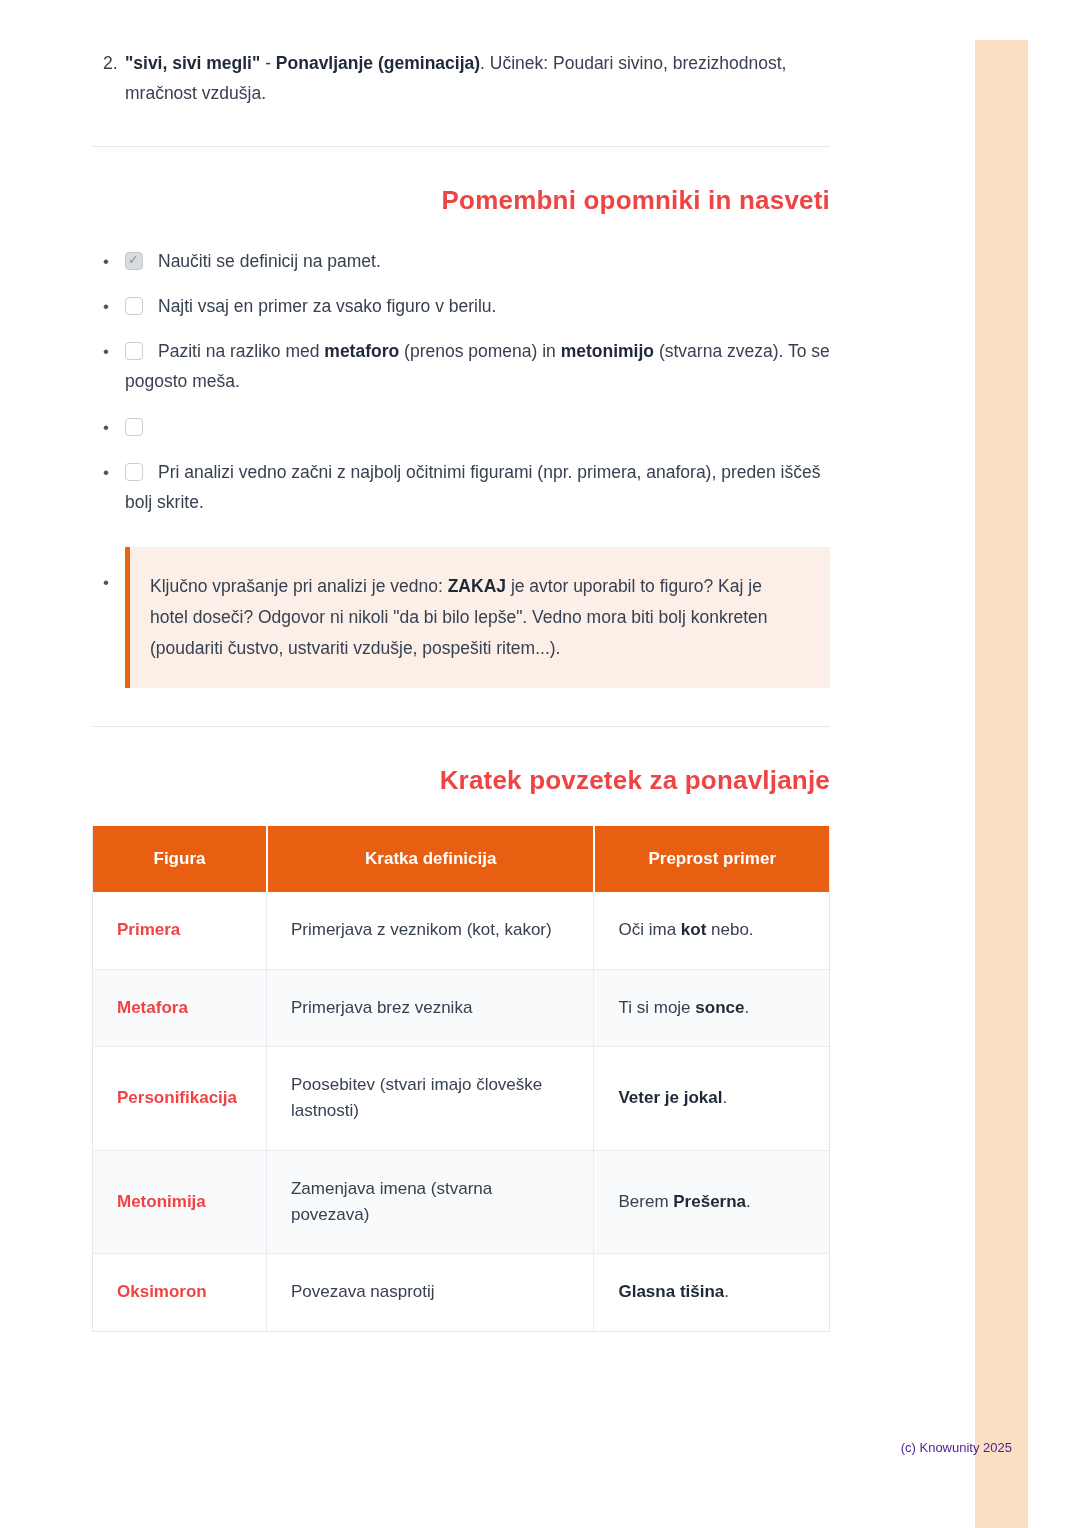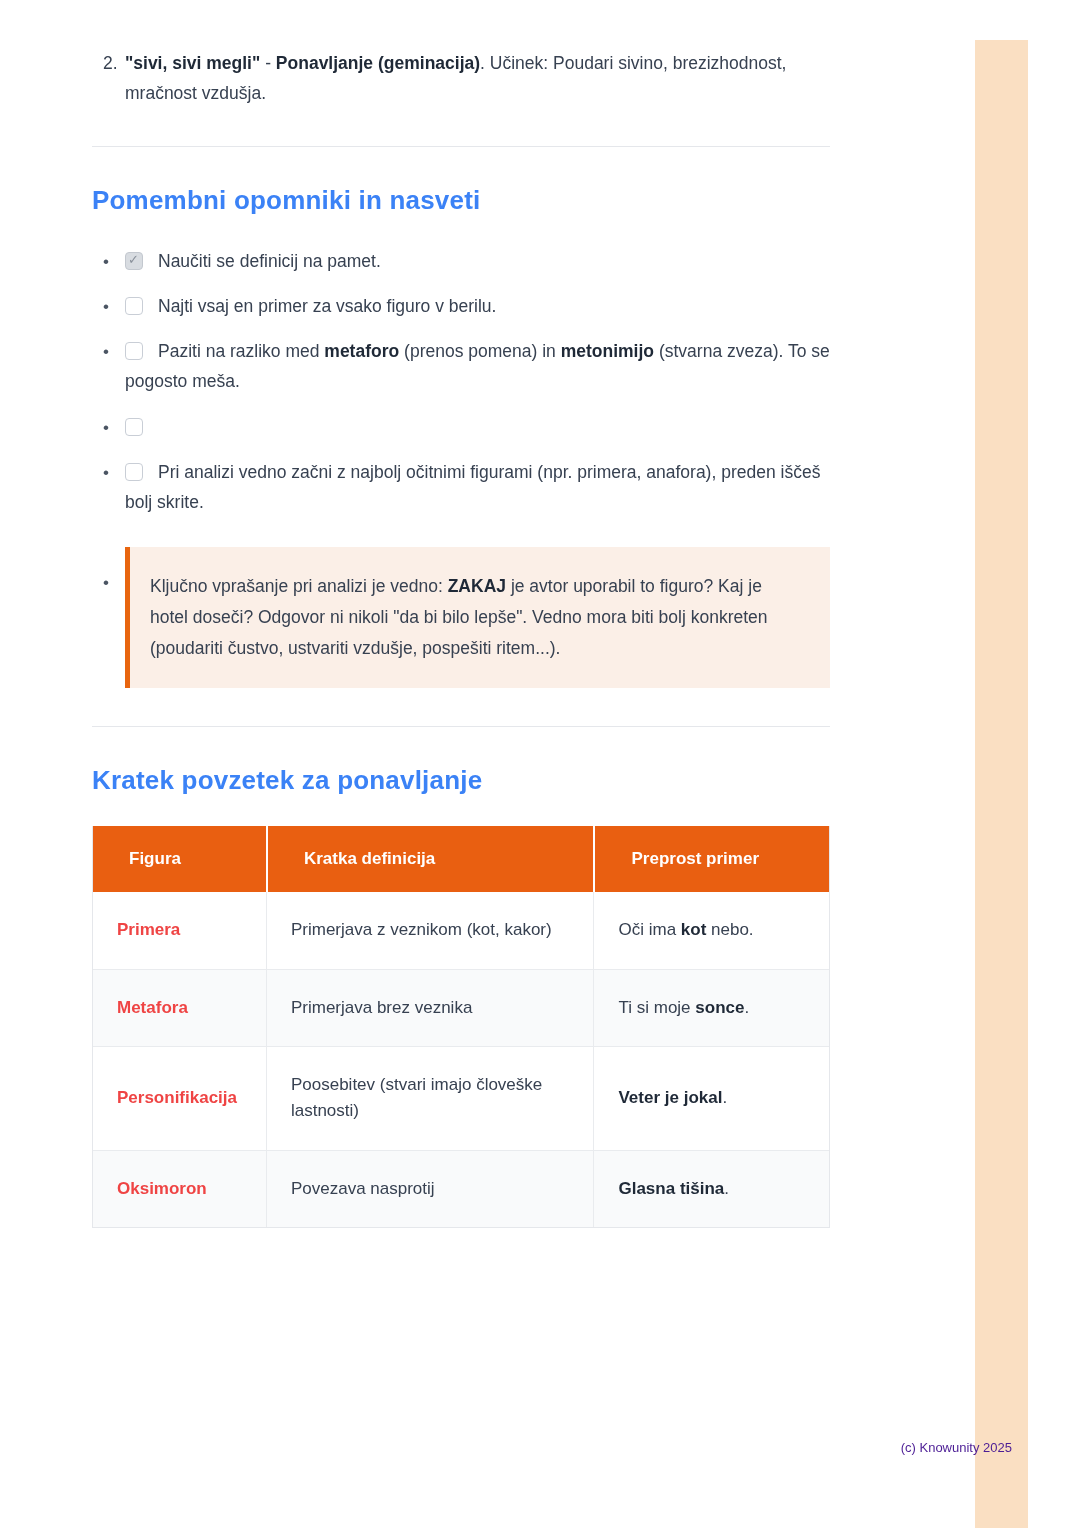--- a/index.html
+++ b/index.html
@@ -44,25 +44,26 @@
   }
   .b { font-weight: bold; color: #1F2937; }
 
   .divider {
     border: 0;
     border-top: 1px solid #E5E7EB;
     margin: 38px 0 0 0;
   }
 
   .section-title {
-    color: #3b82f6;
+    color: #ef4444;
     font-size: 26px;
     font-weight: bold;
     margin: 38px 0 30px 0;
     letter-spacing: 0.2px;
+    text-align: right;
   }
 
   
   .checklist {
     list-style: none;
     margin: 0;
     padding: 0;
   }
   .check-item {
     position: relative;
@@ -128,22 +129,22 @@
     width: 100%;
     border-collapse: separate;
     border-spacing: 0;
     table-layout: fixed;
     font-size: 17px;
   }
   thead th {
     background: #E95F11;
     color: #ffffff;
     font-weight: bold;
-    text-align: left;
-    padding: 23px 36px;
+    text-align: center;
+    padding: 23px 24px;
     font-size: 17px;
   }
   thead th + th { border-left: 2px solid #ffffff; }
   tbody td {
     padding: 25px 24px;
     line-height: 1.55;
     vertical-align: middle;
     background: #ffffff;
   }
   tbody tr:nth-child(even) td { background: #F9FAFB; }
@@ -221,20 +222,25 @@
               <td class="cell-figure">Metafora</td>
               <td>Primerjava brez veznika</td>
               <td><span>Ti si moje </span><span class="b">sonce</span><span>.</span></td>
             </tr>
             <tr>
               <td class="cell-figure">Personifikacija</td>
               <td>Poosebitev (stvari imajo človeške lastnosti)</td>
               <td><span class="b">Veter je jokal</span><span>.</span></td>
             </tr>
             <tr>
+              <td class="cell-figure">Metonimija</td>
+              <td>Zamenjava imena (stvarna povezava)</td>
+              <td><span>Berem </span><span class="b">Prešerna</span><span>.</span></td>
+            </tr>
+            <tr>
               <td class="cell-figure">Oksimoron</td>
               <td>Povezava nasprotij</td>
               <td><span class="b">Glasna tišina</span><span>.</span></td>
             </tr>
           </tbody>
       </table>
     </div>
 
   </div>
 

